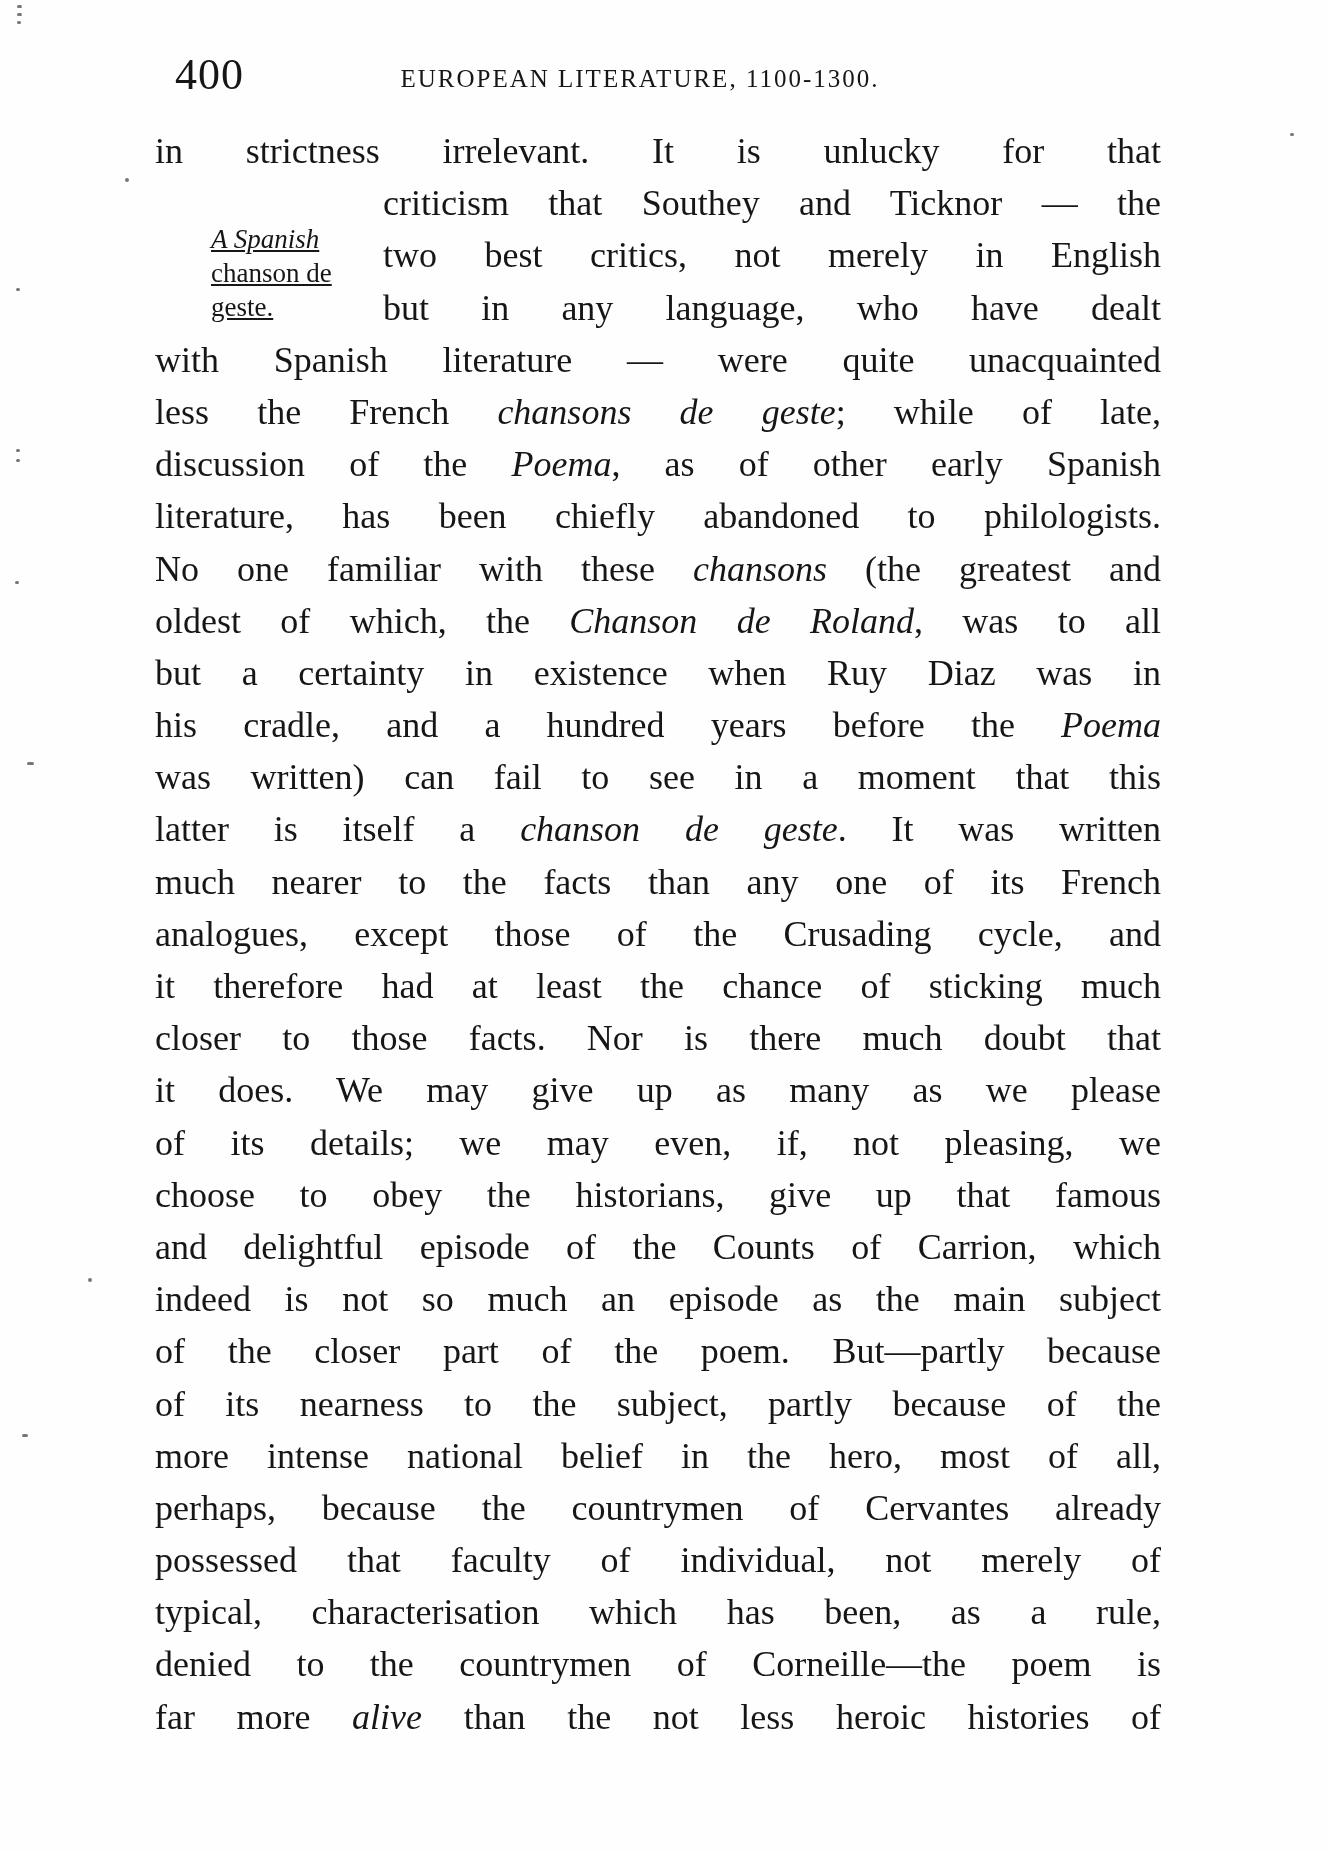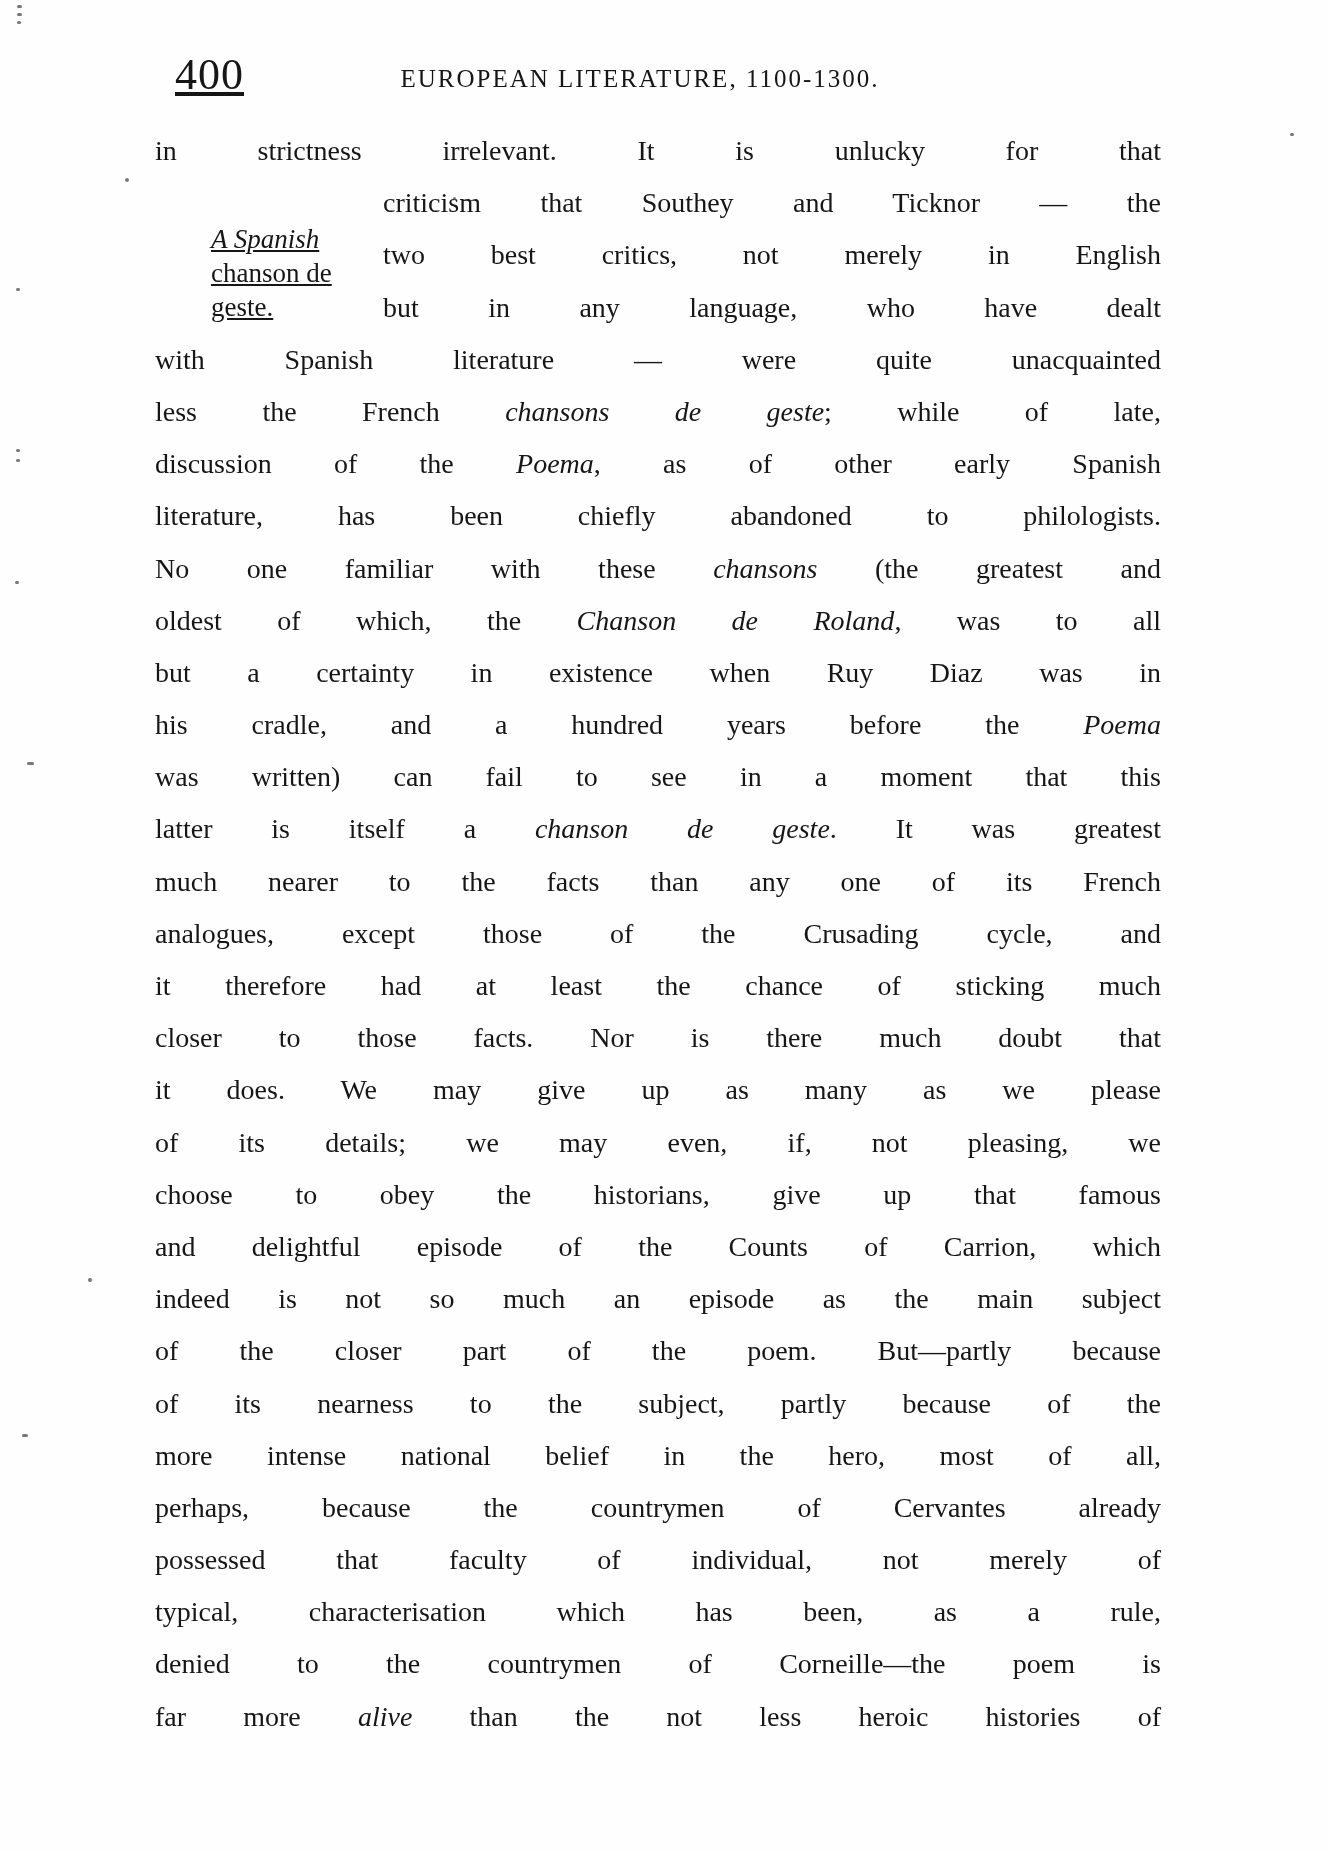--- a/index.html
+++ b/index.html
@@ -17,21 +17,20 @@
     overflow: hidden;
   }
   
   .pagenum {
     position: absolute;
     left: 175px;
     top: 53px;
     font-size: 44px;
     line-height: 44px;
     letter-spacing: 1px;
-    text-decoration: underline;
   }
   .runtitle {
     position: absolute;
     left: 155px;
     width: 970px;
     top: 62px;
     text-align: center;
     font-size: 25px;
     line-height: 33px;
     letter-spacing: 2px;
@@ -47,21 +46,21 @@
     line-height: 34px;
     text-decoration: underline;
   }
   .note .it { font-style: italic; }
   
   .body {
     position: absolute;
     left: 155px;
     top: 125px;
     width: 1006px;
-    font-size: 28px;
+    font-size: 36px;
     line-height: 52.2px;
   }
   .line {
     text-align: justify;
     text-align-last: justify;
     height: 52.2px;
     overflow: visible;
   }
   .line.indent {
     margin-left: 228px;
@@ -98,21 +97,21 @@
       <div class="line indent"><span>but in any language, who have dealt</span></div>
       <div class="line"><span>with Spanish literature — were quite unacquainted</span></div>
       <div class="line"><span>less the French </span><em>chansons de geste</em><span>; while of late,</span></div>
       <div class="line"><span>discussion of the </span><em>Poema</em><span>, as of other early Spanish</span></div>
       <div class="line"><span>literature, has been chiefly abandoned to philologists.</span></div>
       <div class="line"><span>No one familiar with these </span><em>chansons</em><span> (the greatest and</span></div>
       <div class="line"><span>oldest of which, the </span><em>Chanson de Roland</em><span>, was to all</span></div>
       <div class="line"><span>but a certainty in existence when Ruy Diaz was in</span></div>
       <div class="line"><span>his cradle, and a hundred years before the </span><em>Poema</em></div>
       <div class="line"><span>was written) can fail to see in a moment that this</span></div>
-      <div class="line"><span>latter is itself a </span><em>chanson de geste</em><span>.  It was greatest</span></div>
+      <div class="line"><span>latter is itself a </span><em>chanson de geste</em><span>.  It was written</span></div>
       <div class="line"><span>much nearer to the facts than any one of its French</span></div>
       <div class="line"><span>analogues, except those of the Crusading cycle, and</span></div>
       <div class="line"><span>it therefore had at least the chance of sticking much</span></div>
       <div class="line"><span>closer to those facts.  Nor is there much doubt that</span></div>
       <div class="line"><span>it does.  We may give up as many as we please</span></div>
       <div class="line"><span>of its details; we may even, if, not pleasing, we</span></div>
       <div class="line"><span>choose to obey the historians, give up that famous</span></div>
       <div class="line"><span>and delightful episode of the Counts of Carrion, which</span></div>
       <div class="line"><span>indeed is not so much an episode as the main subject</span></div>
       <div class="line"><span>of the closer part of the poem.  But—partly because</span></div>

